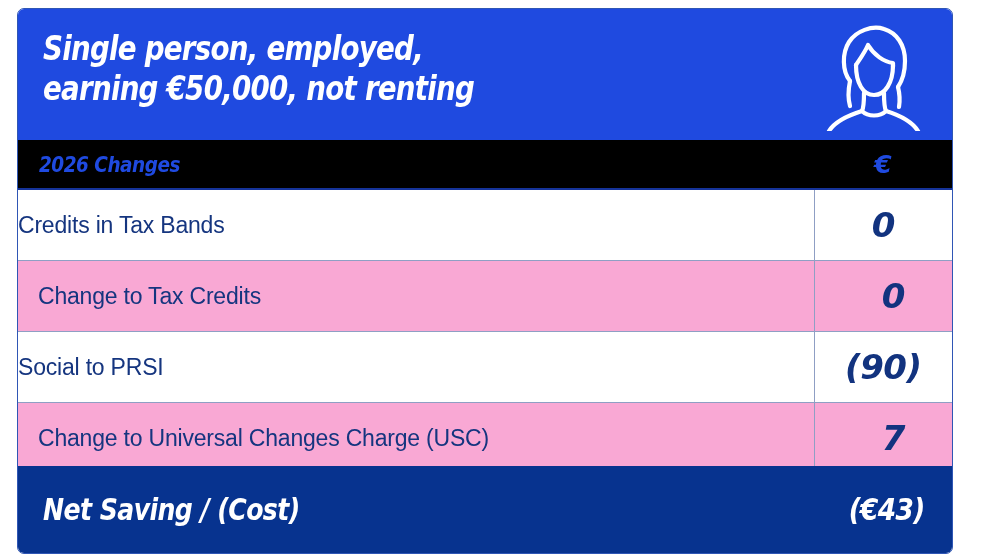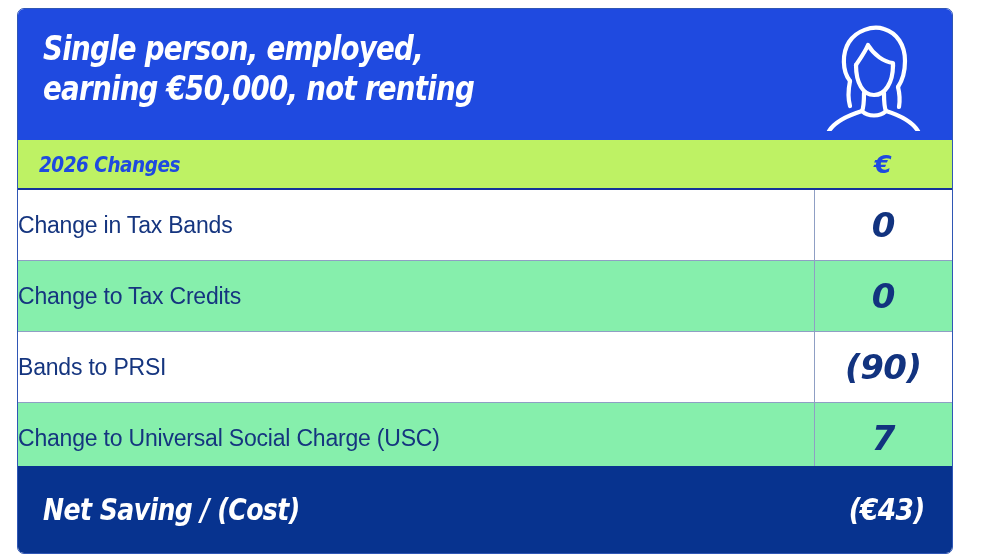--- a/index.html
+++ b/index.html
@@ -64,21 +64,21 @@
   
   .table {
     width: 100%;
     border-collapse: collapse;
     table-layout: fixed;
   }
   .table col.c-label { width: 791px; }
   .table col.c-value { width: 137px; }
 
   .table tr.head-row td {
-    background: #bef264;
+    background: #000000;
     height: 48px;
     padding: 0;
     border-bottom: 2px solid #15339a;
   }
   .head-label {
     padding-left: 25px;
     color: #1f4ae0;
     font-family: "DejaVu Sans", sans-serif;
     font-weight: bold;
     font-style: italic;
@@ -96,21 +96,21 @@
     font-style: italic;
     font-size: 25px;
   }
 
   .table tr.data-row td {
     height: 70px;
     padding: 0;
     border-bottom: 1px solid #8f9fc4;
     background: #ffffff;
   }
-  .table tr.data-row.alt td { background: #86efac; }
+  .table tr.data-row.alt td { background: #f9a8d4; padding-left: 20px; }
 
   td.cell-label {
     padding-left: 25px;
     color: #15357f;
     font-family: "Liberation Sans", sans-serif;
     font-weight: normal;
     font-size: 23px;
     letter-spacing: -0.2px;
     vertical-align: middle;
   }
@@ -199,36 +199,36 @@
     </colgroup>
     <tbody>
       <tr class="head-row">
         <td>
           <span class="head-label">2026 Changes</span>
         </td>
         <td class="head-value">€</td>
       </tr>
 
       <tr class="data-row">
-        <td class="cell-label">Change in Tax Bands</td>
+        <td class="cell-label">Credits in Tax Bands</td>
         <td class="cell-value">0</td>
       </tr>
 
       <tr class="data-row alt">
         <td class="cell-label">Change to Tax Credits</td>
         <td class="cell-value">0</td>
       </tr>
 
       <tr class="data-row">
-        <td class="cell-label">Bands to PRSI</td>
+        <td class="cell-label">Social to PRSI</td>
         <td class="cell-value">(90)</td>
       </tr>
 
       <tr class="data-row alt">
-        <td class="cell-label">Change to Universal Social Charge (USC)</td>
+        <td class="cell-label">Change to Universal Changes Charge (USC)</td>
         <td class="cell-value">7</td>
       </tr>
     </tbody>
   </table>
 
   <div class="card-footer">
     <span class="footer-label">Net Saving / (Cost)</span>
     <span class="footer-value">(€43)</span>
   </div>
 

